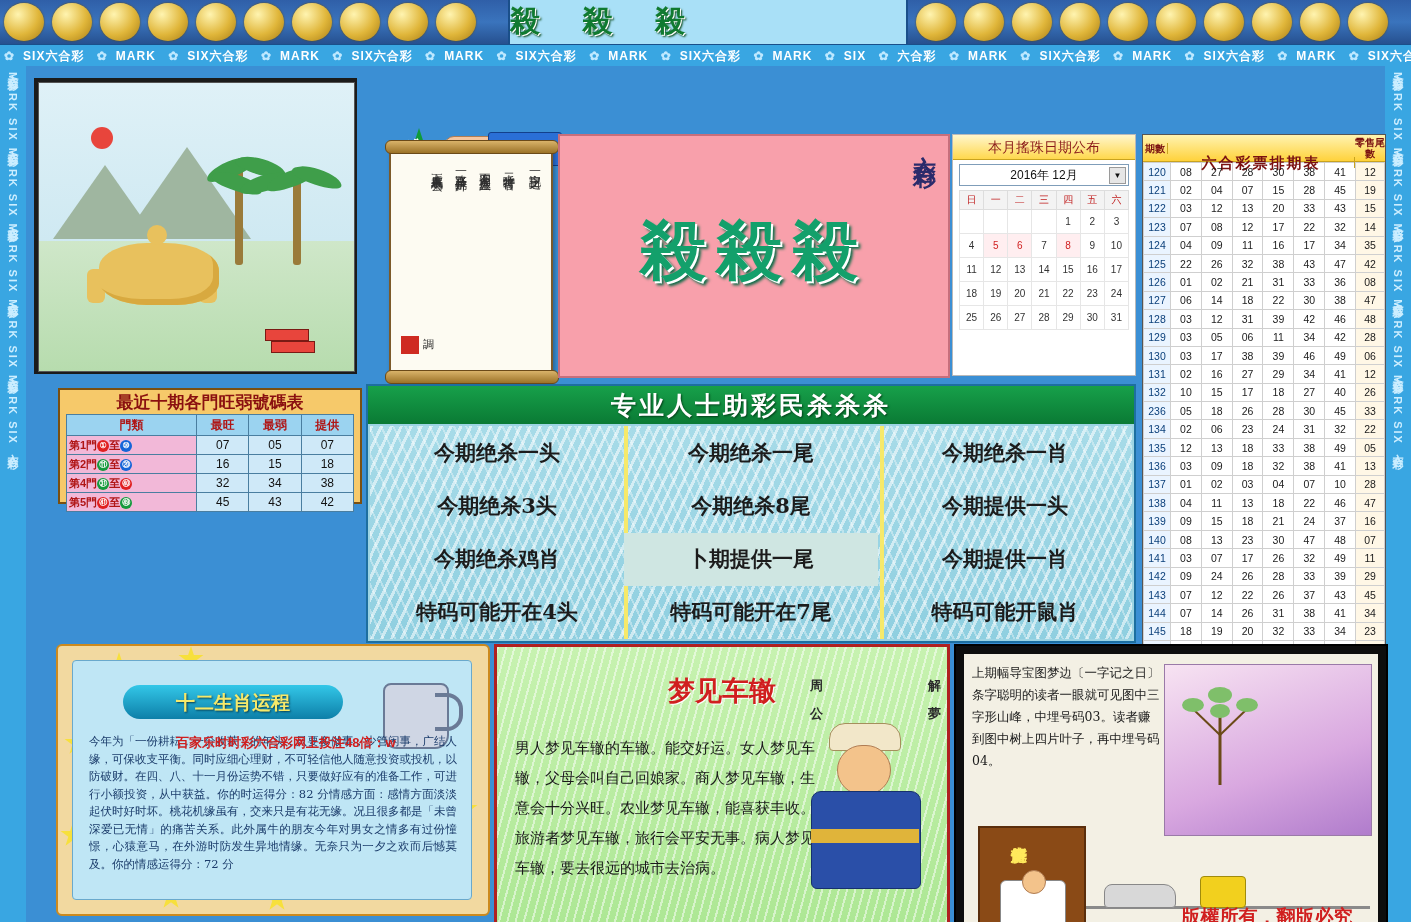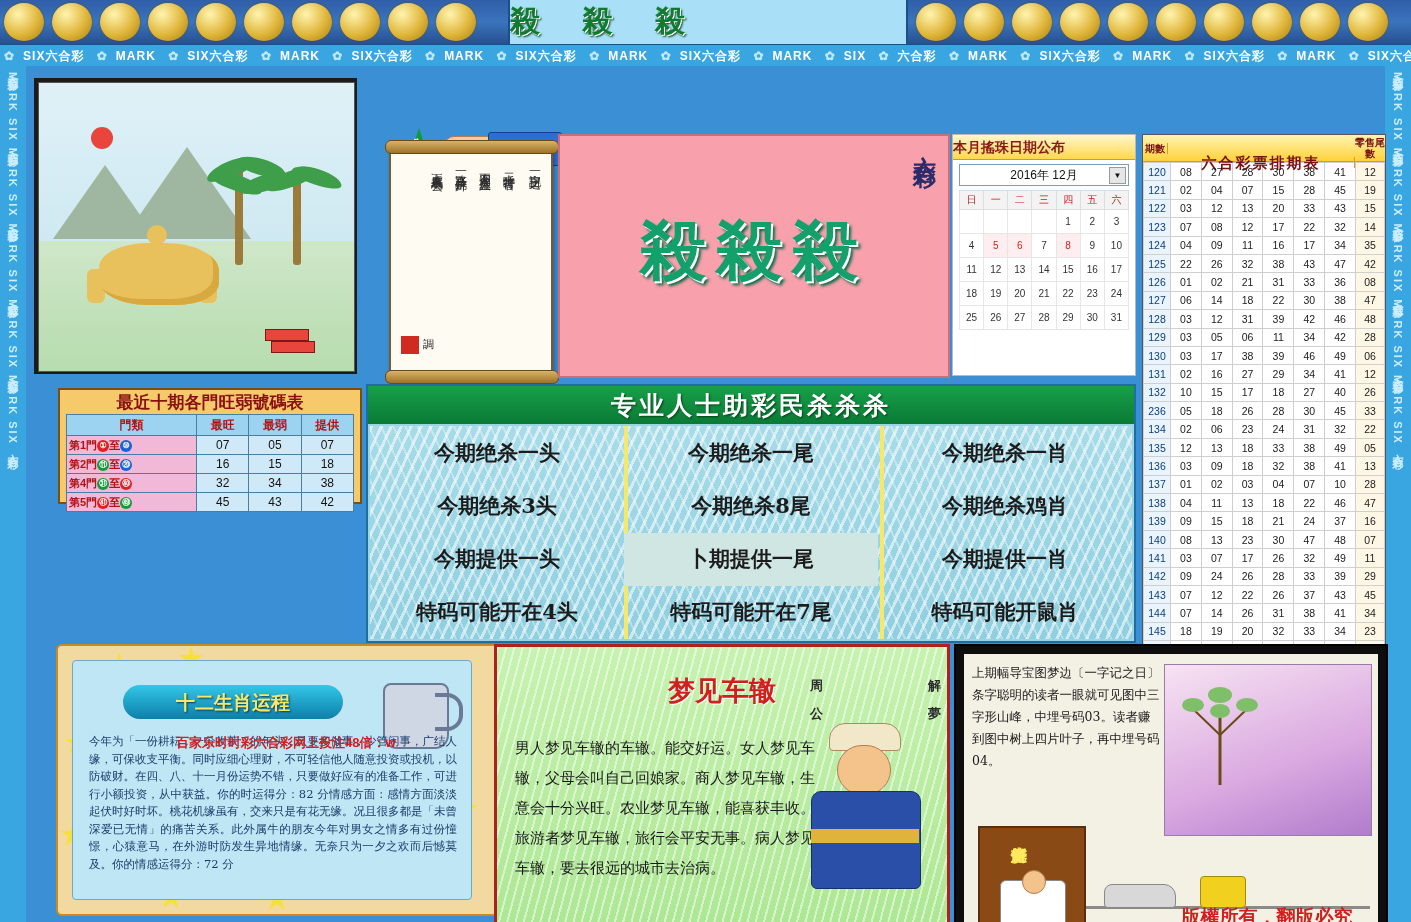--- a/index.html
+++ b/index.html
@@ -74,21 +74,21 @@
   .killbox .big{position:absolute;left:0;top:70px;width:388px;text-align:center;
     font-size:66px;font-weight:bold;letter-spacing:10px;font-family:"DejaVu Sans",sans-serif;
     color:#13a06b;text-shadow:2px 2px 0 #ffffff,4px 4px 3px #0c6b47;}
   .vliuhe{position:absolute;left:884px;top:72px;writing-mode:vertical-rl;
     font-size:23px;font-weight:bold;color:#2b2b6b;letter-spacing:4px;font-family:"DejaVu Serif",serif;}
   .bet48{position:absolute;left:930px;top:140px;font-size:15px;font-weight:bold;color:#d01f1f;}
 
   
   .calpanel{position:absolute;left:926px;top:68px;width:182px;height:240px;background:#ffffff;border:1px solid #b9b9b9;}
   .calhdr{height:24px;background:linear-gradient(180deg,#fff6cc,#ffd84d);border-bottom:1px solid #c9a31e;
-    font-size:14px;font-weight:bold;color:#8a1a1a;line-height:24px;}
+    text-align:center;font-size:14px;font-weight:normal;color:#8a1a1a;line-height:24px;}
   .calsel{margin:4px 6px;height:20px;border:1px solid #7f9db9;background:#fff;font-size:12px;
     display:flex;align-items:center;justify-content:center;color:#111;position:relative;}
   .calsel .arrow{position:absolute;right:2px;top:2px;width:15px;height:15px;background:#e6e6e6;border:1px solid #9a9a9a;
     font-size:8px;text-align:center;line-height:15px;}
   table.cal{border-collapse:collapse;margin:2px auto 0;width:170px;font-size:10px;}
   table.cal th{background:#f3f3f3;color:#c02020;border:1px solid #ddd;height:16px;font-weight:normal;}
   table.cal td{border:1px solid #e6e6e6;height:21px;text-align:center;color:#333;}
   table.cal td.red{color:#d01f1f;background:#ffeef0;}
 
   
@@ -121,21 +121,21 @@
     background:
       repeating-linear-gradient(115deg,rgba(255,255,255,.55) 0 3px,rgba(255,255,255,0) 3px 9px),
       repeating-linear-gradient(65deg,rgba(255,255,255,.35) 0 2px,rgba(255,255,255,0) 2px 11px),
       linear-gradient(180deg,#a7dbe8,#8fcfe0);}
   .ygrid{position:absolute;left:2px;top:40px;width:762px;height:213px;display:grid;grid-template-columns:1fr 1fr 1fr;grid-template-rows:1fr 1fr 1fr 1fr;}
   .ygrid .cell{display:flex;align-items:center;justify-content:center;font-size:21px;font-weight:bold;
     color:#1c1c1c;font-family:"DejaVu Serif",serif;}
   .vdiv{position:absolute;top:40px;width:4px;height:213px;background:#f6e96a;}
 
   
-  .zodiac{position:absolute;left:30px;top:578px;width:430px;height:268px;background:#f2d9a0;border:2px solid #cc8a1e;border-radius:6px;overflow:hidden;padding-left:20px;}
+  .zodiac{position:absolute;left:30px;top:578px;width:430px;height:268px;background:#f2d9a0;border:2px solid #cc8a1e;border-radius:6px;overflow:hidden;}
   .zodiacin{position:absolute;left:14px;top:14px;width:398px;height:238px;background:#bfe6f5;border:1px solid #6aa9cc;border-radius:4px;}
   .zbanner{position:absolute;left:50px;top:24px;width:220px;height:34px;background:linear-gradient(180deg,#33c7e8,#0d7fa8);border-radius:18px;}
   .zbanner span{display:block;text-align:center;line-height:34px;font-size:19px;font-weight:bold;color:#f6e96a;
     font-family:"DejaVu Serif",serif;text-shadow:1px 1px 2px #06394c;}
   .ztext{position:absolute;left:16px;top:72px;width:368px;font-size:11.5px;line-height:17.5px;color:#1b3c6b;font-family:"DejaVu Serif",serif;text-align:justify;}
   .jug{position:absolute;left:296px;top:8px;width:96px;height:78px;}
   .jugbody{position:absolute;left:14px;top:14px;width:62px;height:62px;background:#cfd6e4;border:2px solid #6a7a96;border-radius:8px 8px 14px 14px;}
   .jughandle{position:absolute;left:66px;top:24px;width:24px;height:30px;border:4px solid #6a7a96;border-left:none;border-radius:0 16px 16px 0;}
   .starY{position:absolute;width:26px;height:26px;background:#f7e03c;clip-path:polygon(50% 0%,61% 35%,98% 35%,68% 57%,79% 91%,50% 70%,21% 91%,32% 57%,2% 35%,39% 35%);}
   .ads{position:absolute;left:150px;top:668px;width:260px;font-size:13px;font-weight:bold;color:#d01f1f;}
@@ -709,22 +709,22 @@
         </div>
       <div class="watery"></div>
       <div class="vdiv" style="left:256px;"></div>
       <div class="vdiv" style="left:512px;"></div>
       <div class="ygrid">
         <div class="cell">今期绝杀一头</div>
         <div class="cell">今期绝杀一尾</div>
         <div class="cell">今期绝杀一肖</div>
         <div class="cell">今期绝杀3头</div>
         <div class="cell">今期绝杀8尾</div>
+        <div class="cell">今期提供一头</div>
         <div class="cell">今期绝杀鸡肖</div>
-        <div class="cell">今期提供一头</div>
         <div class="cell" style="background:#cfe6e2;">卜期提供一尾</div>
         <div class="cell">今期提供一肖</div>
         <div class="cell">特码可能开在4头</div>
         <div class="cell">特码可能开在7尾</div>
         <div class="cell">特码可能开鼠肖</div>
       </div>
     </div>
 
     <div class="zodiac">
       <div class="starY" style="left:48px;top:6px;"></div>

